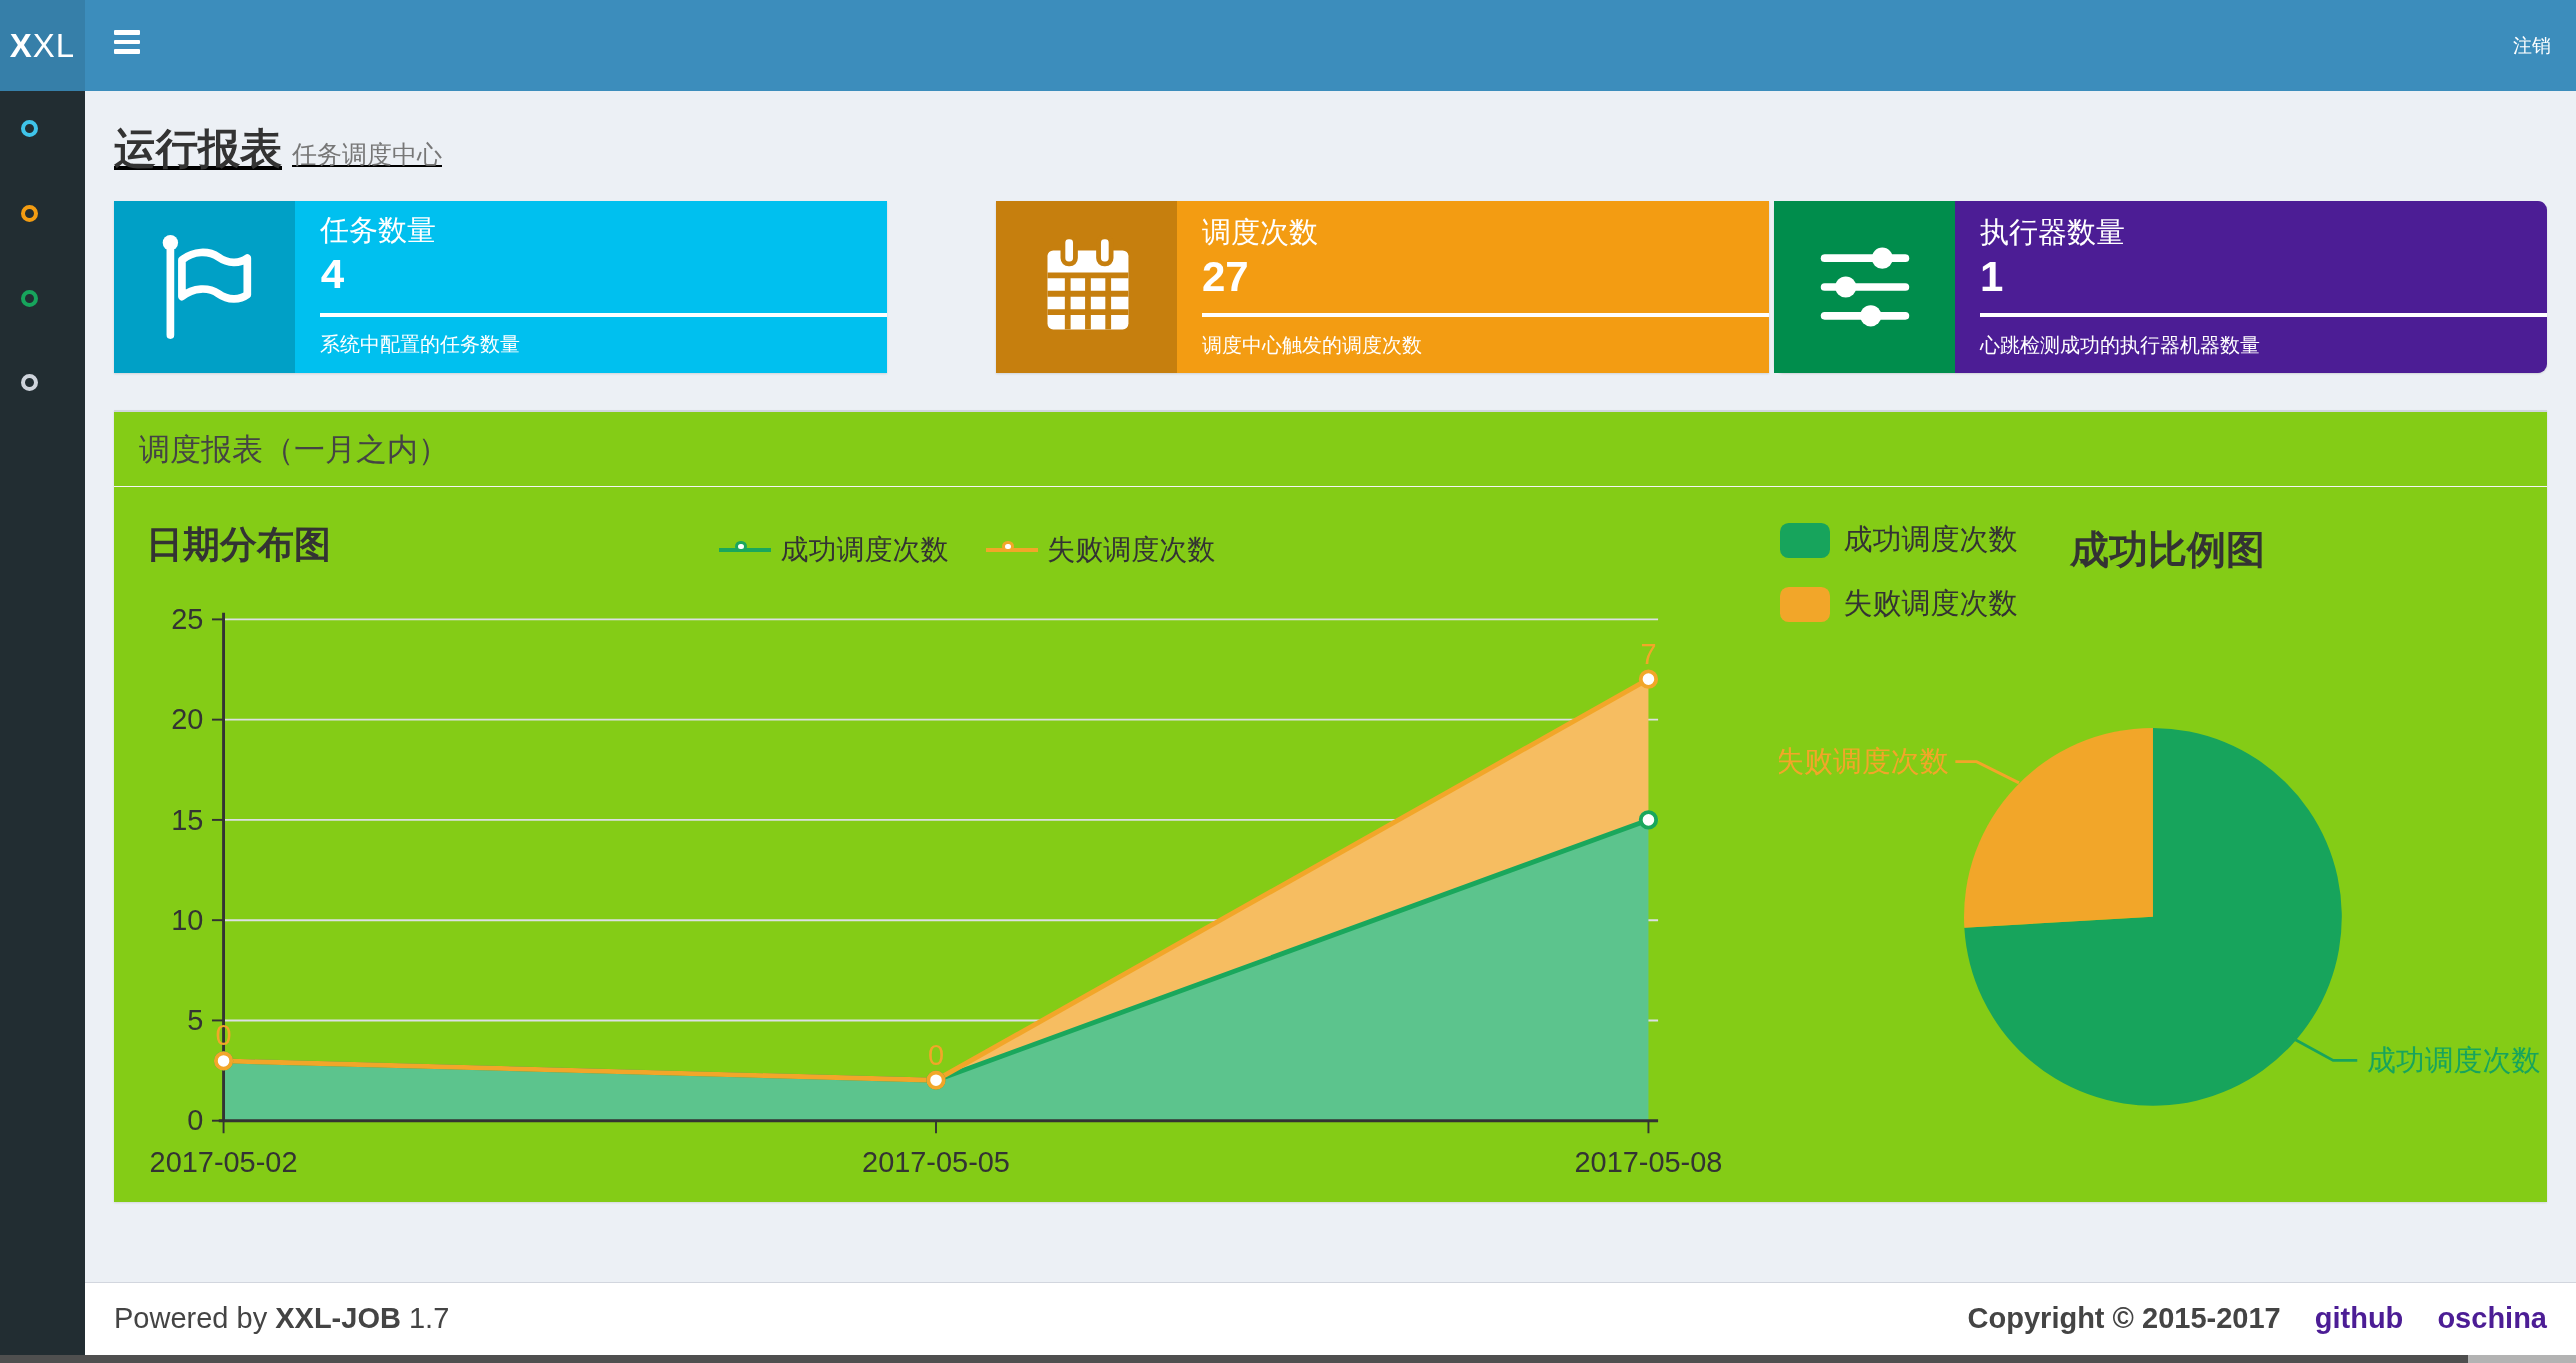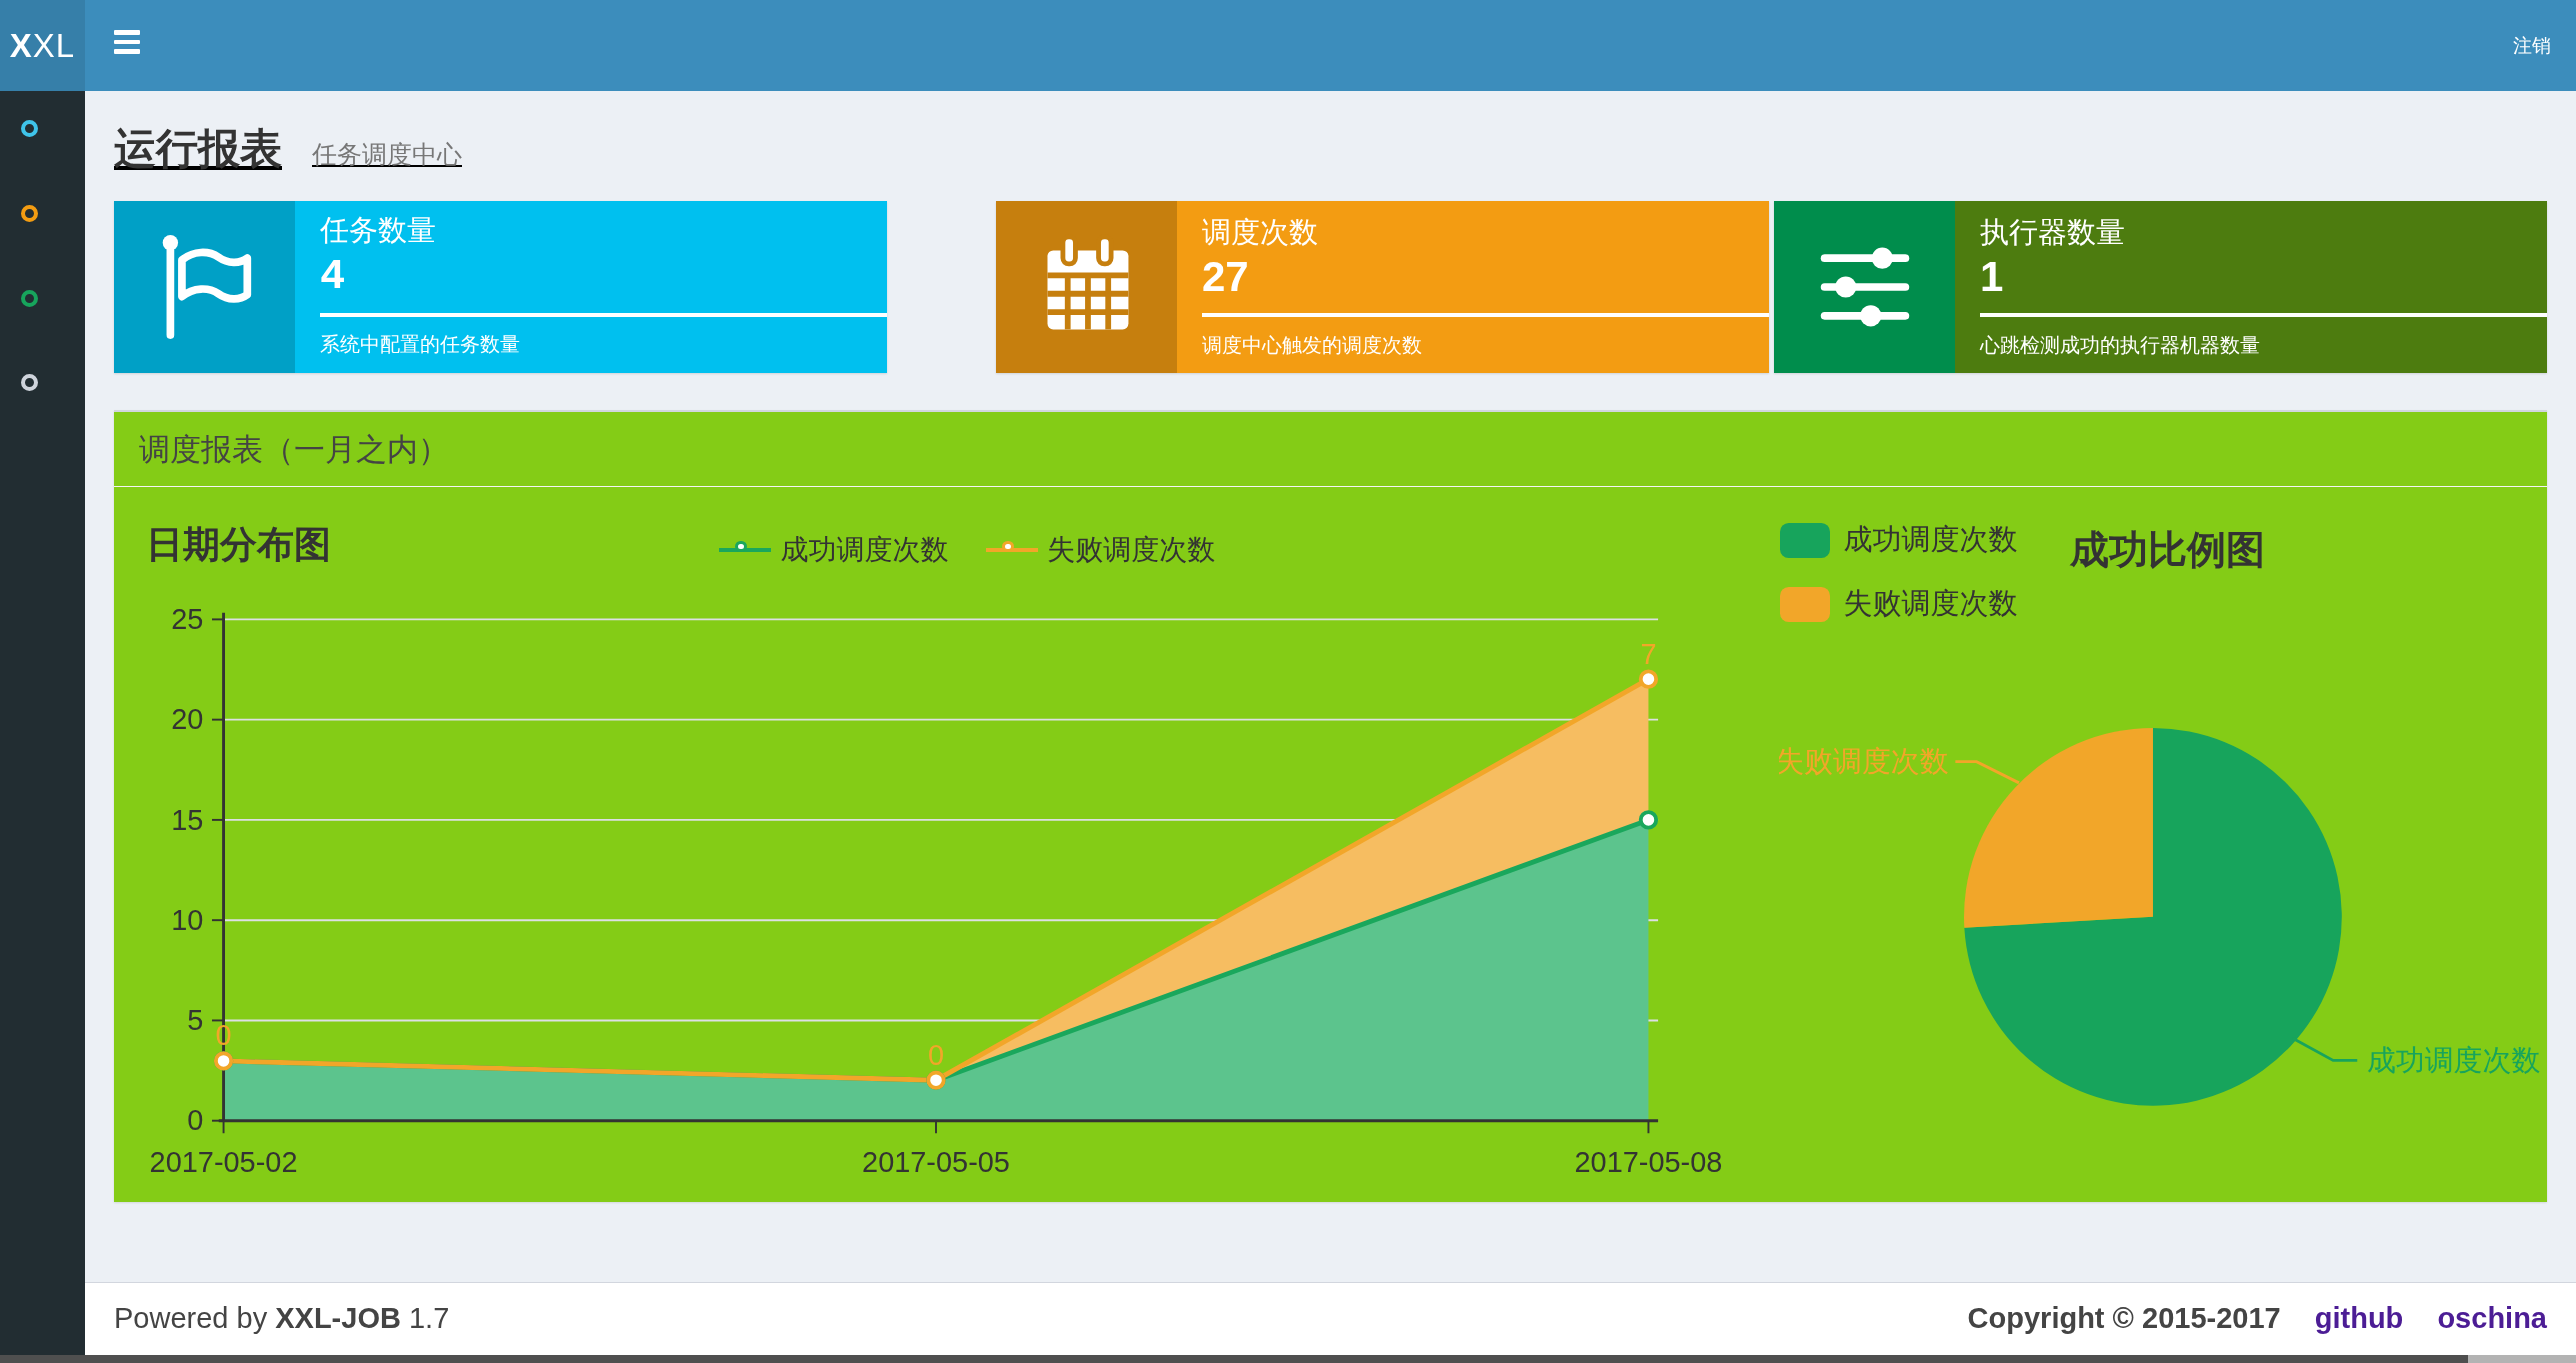--- a/index.html
+++ b/index.html
@@ -19,28 +19,28 @@
   .sidebar { position:absolute; left:0; top:91px; width:85px; height:1273px; background:#222d32; z-index:4; }
   .side-ic { position:absolute; left:21px; width:17.4px; height:17.4px; border-radius:50%; border:4.8px solid #fff; }
   .side-ic.c0 { top:29px;  border-color:#3fc4ea; }
   .side-ic.c1 { top:114px; border-color:#f39c12; }
   .side-ic.c2 { top:199px; border-color:#17a45c; }
   .side-ic.c3 { top:283px; border-color:#cfd4dc; }
 
   
   .page-head { position:absolute; left:114px; top:121px; display:flex; align-items:baseline;text-decoration:underline; }
   .page-head h1 { font-size:42px; font-weight:600; color:#333; }
-  .page-head .sub { font-size:25px; color:#777; margin-left:30px; font-weight:400; }
+  .page-head .sub { font-size:25px; color:#777; margin-left:10px; font-weight:400; }
 
   
   .info-box { position:absolute; top:201px; width:773px; height:172px; display:flex; color:#fff;
               box-shadow:0 1px 1.9px rgba(0,0,0,.12); }
   .ib0 { left:114px;  background:#00c0ef;font-family:Liberation Mono, monospace; }
   .ib1 { left:996px;  background:#f39c12; }
-  .ib2 { left:1774px; background:#4d7c0f; }
+  .ib2 { left:1774px; background:#4c1d95;border-radius:9px; }
   .ib-icon { width:181px; height:172px; flex:0 0 181px; display:flex; align-items:center; justify-content:center; }
   .ib0 .ib-icon { background:#00a0c6; }
   .ib1 .ib-icon { background:#c67f0e; }
   .ib2 .ib-icon { background:#008d4c; }
   .ib-content { flex:1; padding:13.5px 23px 0 25px; min-width:0; }
   .ib-label { font-size:29px; line-height:35px; }
   .ib-value { font-size:42px; font-weight:700; line-height:48px; margin-top:3.9px; }
   .ib-divider { height:3.9px; background:#fff; margin:11.6px -23px 0 0; }
   .ib-desc { font-size:20px; line-height:35px; margin-top:11.6px; }
 

